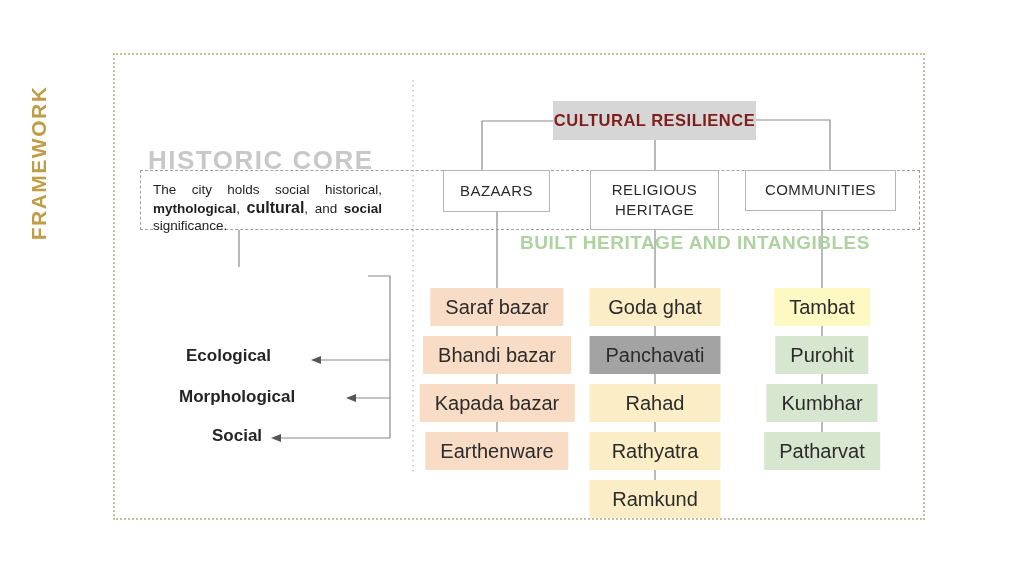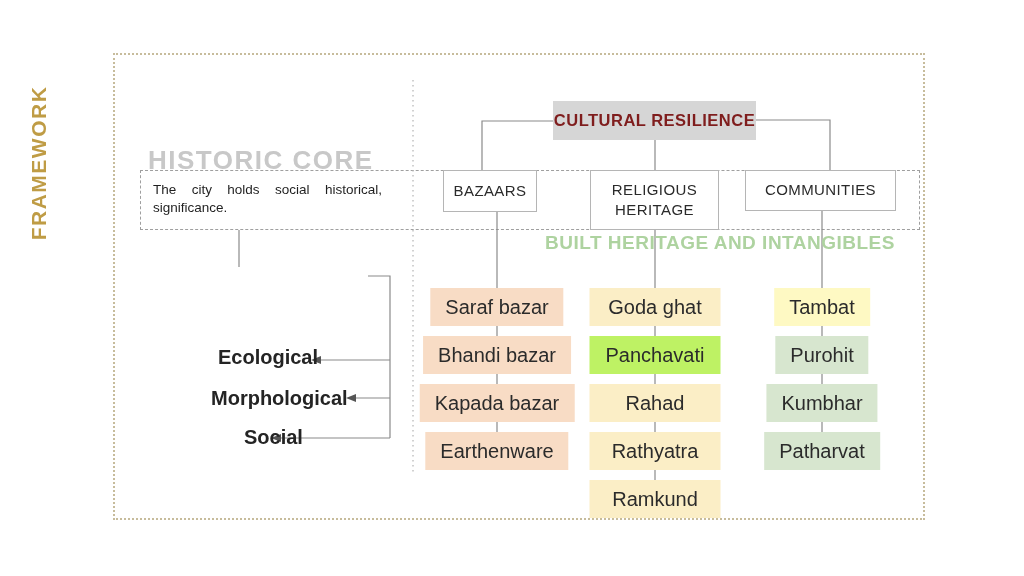--- a/index.html
+++ b/index.html
@@ -33,34 +33,34 @@
   }
   .description .line{text-align:justify;text-align-last:justify;}
   .description .line.last{text-align-last:left;}
   .description .b{font-weight:bold;}
   .description .bl{font-weight:bold;font-size:16px;}
   .understanding{
     position:absolute;left:164px;top:267px;width:176px;text-align:center;
     font-size:14px;font-weight:bold;line-height:1.3;color:var(--green-dark,#2e7a2e);
     letter-spacing:0.2px;z-index:3;
   }
-  .aspect{position:absolute;font-size:20px;font-weight:bold;color:#242424;z-index:3;white-space:nowrap;margin-left:32px;}
+  .aspect{position:absolute;font-size:17px;font-weight:bold;color:#242424;z-index:3;white-space:nowrap;}
   
   .root-box{
     position:absolute;left:553px;top:101px;width:203px;height:39px;z-index:3;
     background:var(--root-gray,#d6d6d6);display:flex;align-items:center;justify-content:center;
     font-size:16.5px;font-weight:bold;letter-spacing:0.5px;color:#7f1d1d;white-space:nowrap;
   }
   .header-box{
     position:absolute;z-index:3;background:#ffffff;border:1px solid #b5b5b5;box-sizing:border-box;
     display:flex;align-items:center;justify-content:center;text-align:center;
     font-size:15px;color:#2a2a2a;letter-spacing:0.4px;line-height:1.35;
   }
   .subtitle{
-    position:absolute;left:520px;top:232px;width:400px;text-align:center;z-index:3;
+    position:absolute;left:520px;top:232px;width:400px;text-align:left;z-index:3;
     font-size:19px;font-weight:bold;letter-spacing:0.5px;color:var(--green-light,#aed3a0);
     white-space:nowrap;
   }
   .item-box{
     position:absolute;height:38px;line-height:38px;z-index:3;
     transform:translateX(-50%);padding:0 15px;white-space:nowrap;
     font-size:20px;color:#2b2b2b;text-align:center;box-sizing:border-box;
   }
 </style>
 </head>
@@ -96,42 +96,43 @@
     </g>
 
     <line x1="413" y1="80" x2="413" y2="475" stroke="#b3b3b3" stroke-width="1.2" stroke-dasharray="1.5 3.5"></line>
   </svg>
 
   <div class="framework">FRAMEWORK</div>
 
   <div class="historic-title">HISTORIC CORE</div>
   <div class="description" id="description">
       <div class="line"><span>The city holds social historical,</span></div>
+      <div class="line"><span class="b">mythological</span><span>, </span><span class="bl">cultural</span><span>, and </span><span class="b">social</span></div>
       <div class="line last"><span>significance.</span></div>
     </div>
 
   <div class="aspect" style="left:186px;top:346px;">Ecological</div>
   <div class="aspect" style="left:179px;top:387px;">Morphological</div>
   <div class="aspect" style="left:212px;top:426px;">Social</div>
 
   <div class="root-box">CULTURAL RESILIENCE</div>
 
-  <div class="header-box" style="left:443px;top:170px;width:94px;height:42px;">BAZAARS</div>
+  <div class="header-box" style="left:443px;top:170px;width:107px;height:42px;">BAZAARS</div>
   <div class="header-box" style="left:590px;top:170px;width:129px;height:60px;padding:0 10px;">RELIGIOUS HERITAGE</div>
   <div class="header-box" style="left:745px;top:170px;width:151px;height:41px;">COMMUNITIES</div>
 
   <div class="subtitle">BUILT HERITAGE AND INTANGIBLES</div>
 
   <div id="columns">
       <div class="item-box" style="left: 497px; top: 288px; background: rgb(248, 220, 197);">Saraf bazar</div>
       <div class="item-box" style="left: 497px; top: 336px; background: rgb(248, 220, 197);">Bhandi bazar</div>
       <div class="item-box" style="left: 497px; top: 384px; background: rgb(248, 220, 197);">Kapada bazar</div>
       <div class="item-box" style="left: 497px; top: 432px; background: rgb(248, 220, 197);">Earthenware</div>
       <div class="item-box" style="left: 655px; top: 288px; background: rgb(251, 238, 198); min-width: 131px;">Goda ghat</div>
-      <div class="item-box" style="left: 655px; top: 336px; background: #bef264; min-width: 131px;">Panchavati</div>
+      <div class="item-box" style="left: 655px; top: 336px; background: #a3a3a3; min-width: 131px;">Panchavati</div>
       <div class="item-box" style="left: 655px; top: 384px; background: rgb(251, 238, 198); min-width: 131px;">Rahad</div>
       <div class="item-box" style="left: 655px; top: 432px; background: rgb(251, 238, 198); min-width: 131px;">Rathyatra</div>
       <div class="item-box" style="left: 655px; top: 480px; background: rgb(251, 238, 198); min-width: 131px;">Ramkund</div>
       <div class="item-box" style="left: 822px; top: 288px; background: #fef9c3;">Tambat</div>
       <div class="item-box" style="left: 822px; top: 336px; background: rgb(215, 230, 207);">Purohit</div>
       <div class="item-box" style="left: 822px; top: 384px; background: rgb(215, 230, 207);">Kumbhar</div>
       <div class="item-box" style="left: 822px; top: 432px; background: rgb(215, 230, 207);">Patharvat</div>
     </div>
 </div>
 

